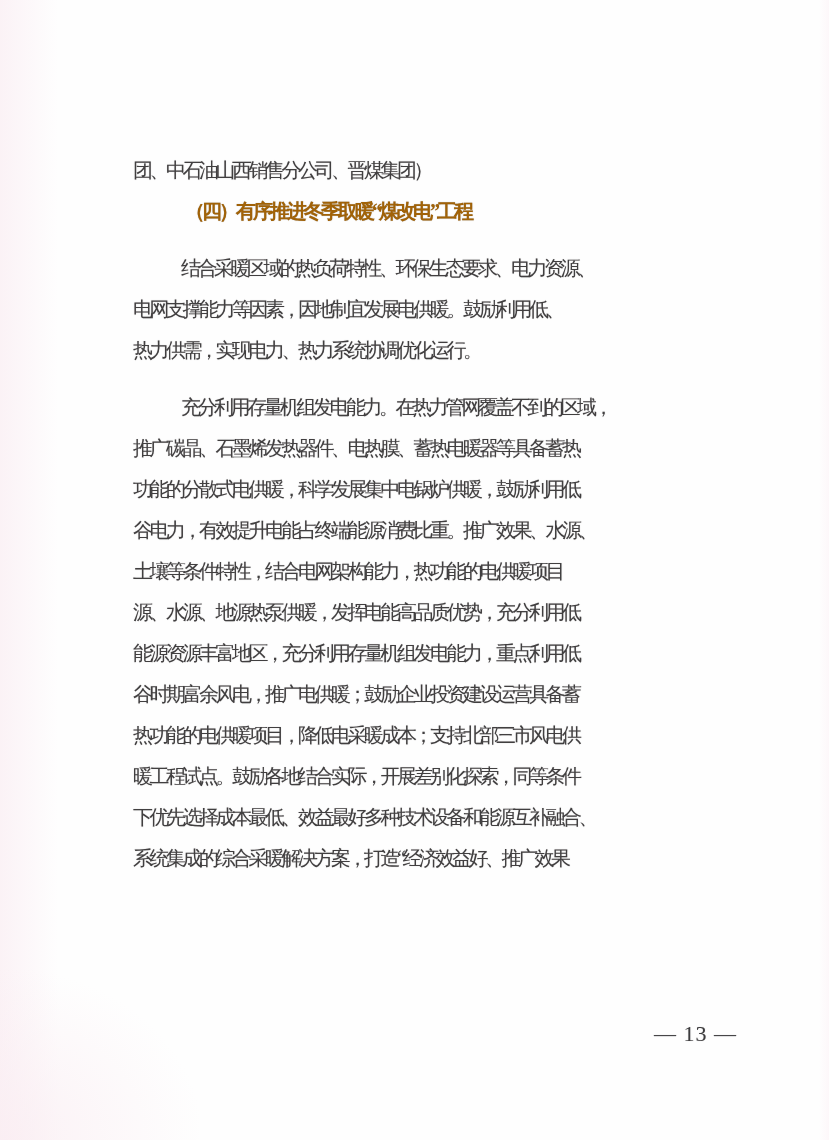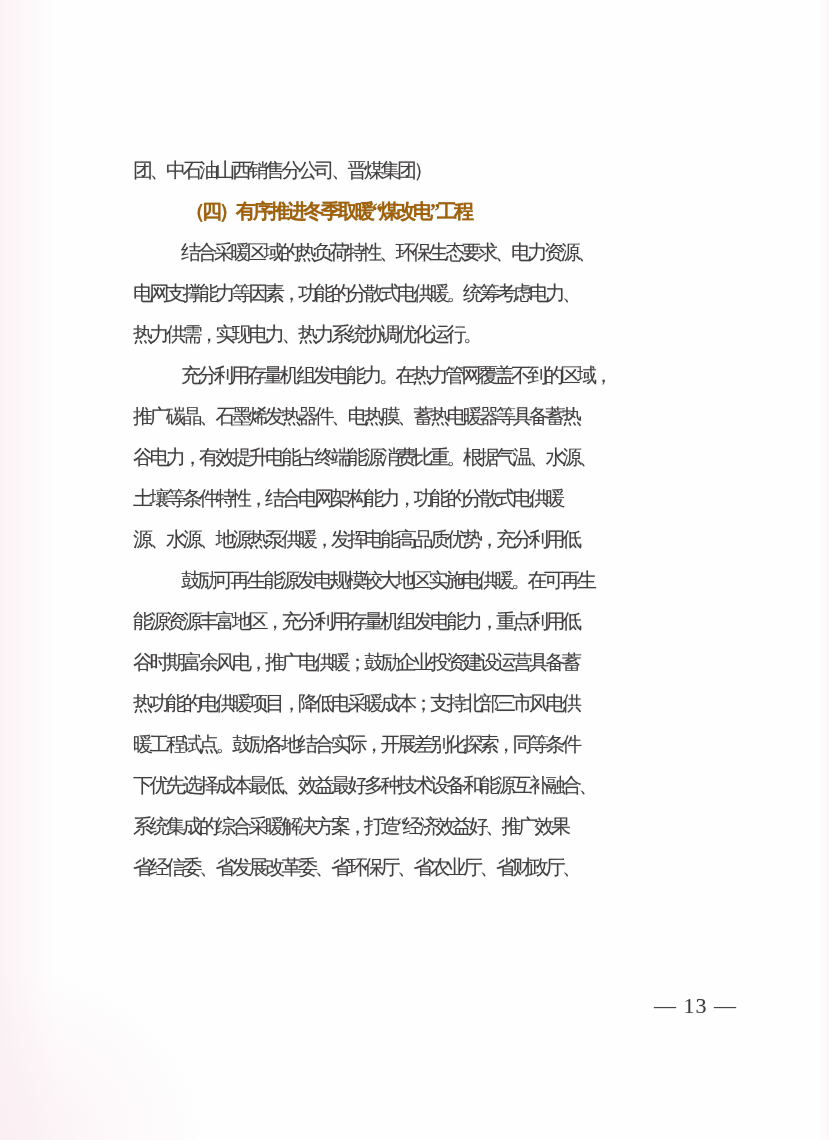--- a/index.html
+++ b/index.html
@@ -47,31 +47,32 @@
     height: 41px;
     line-height: 41px;
     font-size: 20px;
     letter-spacing: -3.5px;
     color: #413f40;
     white-space: nowrap;
     text-shadow: 0 0 1px rgba(80, 78, 78, 0.35);
   }
   .line.indent {
     padding-left: 48px;
+    margin-top: 16px;
   }
   .line.heading {
     padding-left: 52px;
     font-weight: bold;
     color: #a16207;
     letter-spacing: -3px;
     text-shadow: 0 0 1px rgba(55, 53, 54, 0.4);
   }
   .page-number {
     position: absolute;
-    top: 992px;
+    top: 1020px;
     right: 92px;
     font-size: 22px;
     line-height: 28px;
     color: #3d3c3e;
     letter-spacing: 1px;
     white-space: nowrap;
     text-shadow: 0 0 1px rgba(80, 78, 78, 0.3);
   }
 </style>
 </head>
@@ -79,31 +80,30 @@
 
 <div class="page">
   <div class="edge-tint-left"></div>
   <div class="edge-tint-right"></div>
   <div class="corner-tint-bottom-left"></div>
 
   <div class="textblock">
     <div class="line plain">团、中石油山西销售分公司、晋煤集团）</div>
     <div class="line heading">（四）有序推进冬季取暖“煤改电”工程</div>
     <div class="line indent">结合采暖区域的热负荷特性、环保生态要求、电力资源、</div>
-    <div class="line plain">电网支撑能力等因素，功能的分散式电供暖。统筹考虑电力、</div>
+    <div class="line plain">电网支撑能力等因素，因地制宜发展电供暖。鼓励利用低、</div>
     <div class="line plain">热力供需，实现电力、热力系统协调优化运行。</div>
     <div class="line indent">充分利用存量机组发电能力。在热力管网覆盖不到的区域，</div>
     <div class="line plain">推广碳晶、石墨烯发热器件、电热膜、蓄热电暖器等具备蓄热</div>
-    <div class="line plain">谷电力，有效提升电能占终端能源消费比重。根据气温、水源、</div>
-    <div class="line plain">土壤等条件特性，结合电网架构能力，功能的分散式电供暖</div>
+    <div class="line plain">功能的分散式电供暖，科学发展集中电锅炉供暖，鼓励利用低</div>
+    <div class="line plain">谷电力，有效提升电能占终端能源消费比重。推广效果、水源、</div>
+    <div class="line plain">土壤等条件特性，结合电网架构能力，热功能的电供暖项目</div>
     <div class="line plain">源、水源、地源热泵供暖，发挥电能高品质优势，充分利用低</div>
-    <div class="line indent">鼓励可再生能源发电规模较大地区实施电供暖。在可再生</div>
     <div class="line plain">能源资源丰富地区，充分利用存量机组发电能力，重点利用低</div>
     <div class="line plain">谷时期富余风电，推广电供暖；鼓励企业投资建设运营具备蓄</div>
     <div class="line plain">热功能的电供暖项目，降低电采暖成本；支持北部三市风电供</div>
     <div class="line plain">暖工程试点。鼓励各地结合实际，开展差别化探索，同等条件</div>
     <div class="line plain">下优先选择成本最低、效益最好多种技术设备和能源互补融合、</div>
     <div class="line plain">系统集成的综合采暖解决方案，打造“经济效益好、推广效果</div>
-    <div class="line plain">省经信委、省发展改革委、省环保厅、省农业厅、省财政厅、</div>
   </div>
 
   <div class="page-number">— 13 —</div>
 </div>
 
 </body></html>

